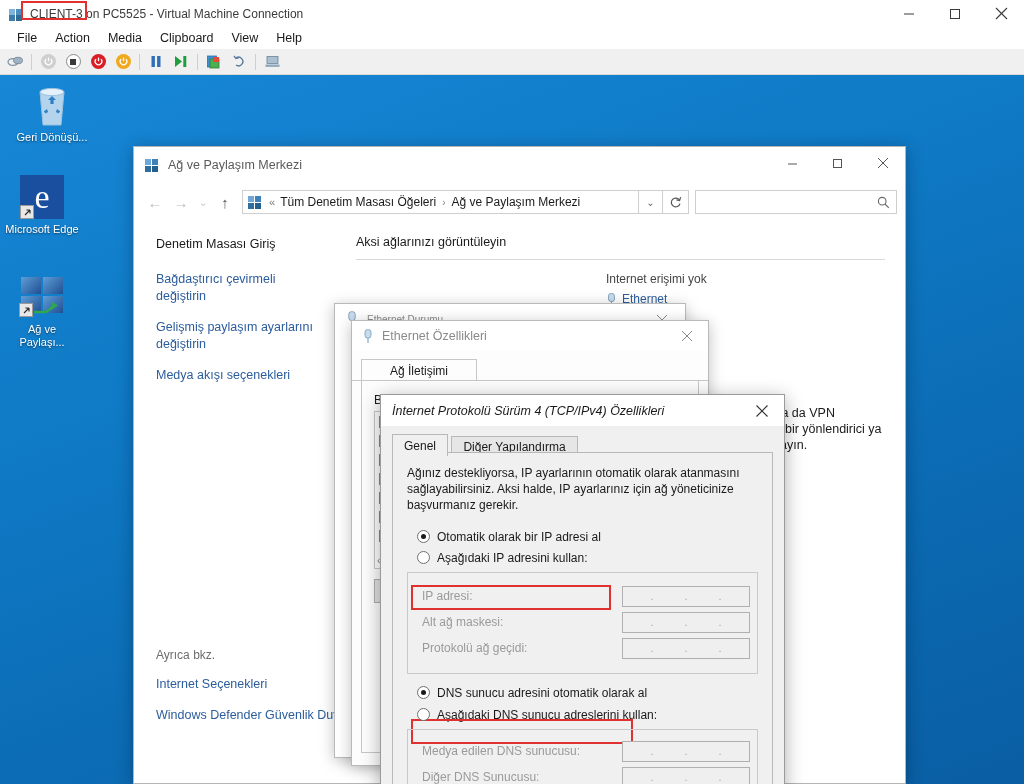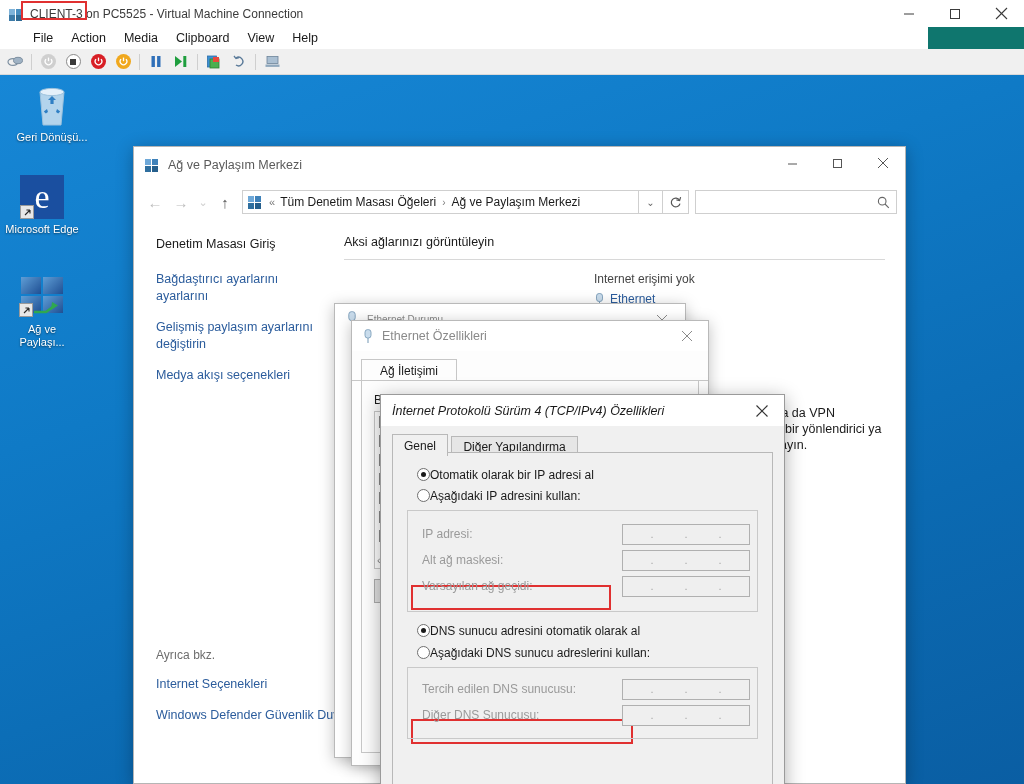--- a/index.html
+++ b/index.html
@@ -8,21 +8,21 @@
     font-family: "Liberation Sans", sans-serif;
     font-size: 12px;
     color: #000;
     position: relative;
     background: #0a5fa8;
   }
 
   
   #vm-window {
     position: absolute; left: 0; top: 0; width: 1024px; height: 784px;
-    background: #0f766e;
+    background: #4d7c0f;
   }
   #vm-titlebar {
     position: absolute; left: 0; top: 0; width: 1024px; height: 27px;
     background: #ffffff;
     display: flex; align-items: center;
   }
   #vm-title-icon {
     width: 16px; height: 16px; margin-left: 8px; margin-right: 6px;
     position: relative; flex: none;
   }
@@ -47,23 +47,23 @@
     display: flex; align-items: center; justify-content: center;
     font-size: 13px; color: #3b3b3b;
   }
   #vm-min { right: 92px; }
   #vm-max { right: 46px; }
   #vm-close { right: 0; }
   .vm-ctl svg { display: block; }
 
   
   #vm-menubar {
-    position: absolute; left: 0; top: 27px; width: 928px; height: 22px;
+    position: absolute; left: 0; top: 27px; width: 1024px; height: 22px;
     background: #ffffff; display: flex; align-items: center;
-    padding-left: 24px;
+    padding-left: 8px;
   }
   #vm-menubar .mi {
     font-size: 12.5px; color: #1a1a1a; padding: 2px 9px; white-space: nowrap;
   }
 
   
   #vm-toolbar {
     position: absolute; left: 0; top: 49px; width: 1024px; height: 26px;
     background: #f0f0f0; border-bottom: 1px solid #d9d9d9;
     display: flex; align-items: center; padding-left: 3px; gap: 1px;
@@ -146,21 +146,21 @@
   #searchbox {
     width: 202px; height: 24px; border: 1px solid #cfcfcf; background: #fff;
     margin-left: 6px; display: flex; align-items: center; padding: 0 6px;
     justify-content: space-between;
   }
   #searchbox input {
     border: none; outline: none; font-size: 12px; width: 170px;
     font-family: "Liberation Sans", sans-serif; color:#333;
   }
 
-  #nsc-body { display: flex; height: 560px; }
+  #nsc-body { display: flex; height: 560px; gap: 12px; }
   #nsc-left { width: 202px; padding: 16px 12px 0 22px; }
   .left-link { color: #2b5c9c; font-size: 12.5px; line-height: 17px; margin-bottom: 14px; cursor: pointer; }
   .left-head { color: #1a1a1a; font-size: 12.5px; margin-bottom: 20px; }
   #see-also { position: absolute; left: 22px; bottom: 45px; width: 210px; }
   #see-also .lbl { color: #6d6d6d; font-size: 12px; margin-bottom: 14px; }
 
   #nsc-right { flex: 1; padding: 14px 20px 0 8px; position: relative; }
   #nsc-h1 { color: #1a4d8f; font-size: 14.5px; margin-bottom: 14px; }
   .nsc-sub { color: #1a1a1a; font-size: 12.5px; }
   #nsc-rule { height:1px; background:#d8d8d8; margin: 10px 0 12px 0; }
@@ -184,21 +184,21 @@
     position: absolute; left: 351px; top: 245px; width: 358px; height: 446px;
     background: #fdfdfd; border: 1px solid #b9b9b9;
     box-shadow: 0 3px 14px rgba(0,0,0,.25);
   }
   #eth-ozel .tb { height: 30px; display:flex; align-items:center; padding-left:10px; background:#fff;}
   #eth-ozel .tb .t { font-size:12.5px; color:#8a8a8a; }
   #eth-ozel .x { position:absolute; right:2px; top:3px; width:38px;height:24px;
       display:flex;align-items:center;justify-content:center;color:#8a8a8a;}
   #eth-ozel .tabstrip { margin-top: 8px; padding-left: 9px; height: 22px; position: relative; }
   #eth-ozel .tab {
-    display:inline-flex; align-items:center; height:22px; padding: 0 18px;
+    display:inline-flex; align-items:center; height:22px; padding: 0 28px;
     font-size:12px; color:#1a1a1a; background:#fdfdfd;
     border:1px solid #c7c7c7; border-bottom:none;
   }
   #eth-ozel .tabline { position:absolute; left:0; right:0; bottom:0; height:1px; background:#c7c7c7; }
   #eth-ozel .panel { margin: 0 9px; border:1px solid #c7c7c7; border-top:none; height: 372px; padding: 12px 12px 0 12px; }
   .group-lbl { font-size:12px; color:#1a1a1a; margin-bottom:4px; }
   .proto-list {
     border:1px solid #c7c7c7; background:#fff; height: 158px; width: 100%;
     overflow:hidden; position: relative;
   }
@@ -226,21 +226,21 @@
     background: #e6e6e6; position: relative; top: 1px;
   }
   #ipv4-tabs .tab.active { background:#f0f0f0; z-index:2; top:0; height:22px;}
   #ipv4-tabline { position:absolute; left:11px; right:11px; bottom:0; height:1px; background:#b8b8b8; z-index:1;}
   #ipv4-panel {
     margin: 0 11px; border:1px solid #b8b8b8; border-top:none; background:#f0f0f0;
     height: 345px; padding: 12px 14px 0 14px; position: relative;
   }
   #ipv4-desc { font-size: 12px; color:#1a1a1a; line-height: 16px; margin-bottom: 14px; }
 
-  .radio-row { display:flex; align-items:center; font-size:12px; color:#1a1a1a; height:19px; }
+  .radio-row { display:flex; align-items:center; gap:7px; font-size:12px; color:#1a1a1a; height:19px; }
   .radio {
     width:13px;height:13px;border-radius:50%;border:1px solid #707070;background:#fff;
     flex:none; position:relative;
   }
   .radio.on::after {
     content:""; position:absolute; left:3px; top:3px; width:5px;height:5px;border-radius:50%;
     background:#1a1a1a;
   }
 
   .fieldset {
@@ -484,21 +484,21 @@
           <svg width="13" height="13" viewBox="0 0 13 13">
             <circle cx="5.2" cy="5.2" r="3.8" fill="none" stroke="#666" stroke-width="1.1"></circle>
             <line x1="8" y1="8" x2="11.8" y2="11.8" stroke="#666" stroke-width="1.1"></line>
           </svg>
         </div>
       </div>
 
       <div id="nsc-body">
         <div id="nsc-left">
           <div class="left-head">Denetim Masası Giriş</div>
-          <div class="left-link">Bağdaştırıcı ayarlarını ayarlarını</div>
+          <div class="left-link">Bağdaştırıcı çevirmeli değiştirin</div>
           <div class="left-link">Gelişmiş paylaşım ayarlarını değiştirin</div>
           <div class="left-link">Medya akışı seçenekleri</div>
         </div>
 
         <div id="nsc-right">
           <div class="nsc-sub" style="color:#1a1a1a;font-size:12.5px;">Aksi ağlarınızı görüntüleyin</div>
           <div id="nsc-rule"></div>
 
           <div style="display:flex;">
             <div style="width:250px;"></div>
@@ -615,20 +615,21 @@
           </svg>
       </div>
 
       <div id="ipv4-tabs">
         <span class="tab active">Genel</span>
         <span class="tab">Diğer Yapılandırma</span>
         <div id="ipv4-tabline"></div>
       </div>
 
       <div id="ipv4-panel">
+        <div id="ipv4-desc">Ağınız destekliyorsa, IP ayarlarının otomatik olarak atanmasını sağlayabilirsiniz. Aksi halde, IP ayarlarınız için ağ yöneticinize başvurmanız gerekir.</div>
 
         <div class="radio-row" style="padding-left:10px; margin-bottom:2px;">
           <span class="radio on"></span>
           <span>Otomatik olarak bir IP adresi al</span>
         </div>
         <div class="red-hl" style="left:18px; top:132px; width:200px; height:25px;"></div>
 
         <div class="radio-row" style="padding-left:10px;">
           <span class="radio"></span>
           <span>Aşağıdaki IP adresini kullan:</span>
@@ -644,42 +645,42 @@
           </div>
           <div class="field-row">
             <span class="lab">Alt ağ maskesi:</span>
             <span class="ipbox">
               <span class="dot">.</span>
                 <span class="dot">.</span>
                 <span class="dot">.</span>
             </span>
           </div>
           <div class="field-row">
-            <span class="lab">Varsayılan ağ geçidi:</span>
+            <span class="lab">Protokolü ağ geçidi:</span>
             <span class="ipbox">
               <span class="dot">.</span>
                 <span class="dot">.</span>
                 <span class="dot">.</span>
             </span>
           </div>
         </div>
 
         <div class="radio-row" style="padding-left:10px; margin-top:9px;">
           <span class="radio on"></span>
           <span>DNS sunucu adresini otomatik olarak al</span>
         </div>
         <div class="red-hl" style="left:18px; top:266px; width:222px; height:25px;"></div>
 
         <div class="radio-row" style="padding-left:10px; margin-top:3px;">
           <span class="radio"></span>
           <span>Aşağıdaki DNS sunucu adreslerini kullan:</span>
         </div>
         <div class="fieldset" style="padding:8px 0 10px 0;">
           <div class="field-row">
-            <span class="lab">Tercih edilen DNS sunucusu:</span>
+            <span class="lab">Medya edilen DNS sunucusu:</span>
             <span class="ipbox">
               <span class="dot">.</span>
                 <span class="dot">.</span>
                 <span class="dot">.</span>
             </span>
           </div>
           <div class="field-row">
             <span class="lab">Diğer DNS Sunucusu:</span>
             <span class="ipbox">
               <span class="dot">.</span>

